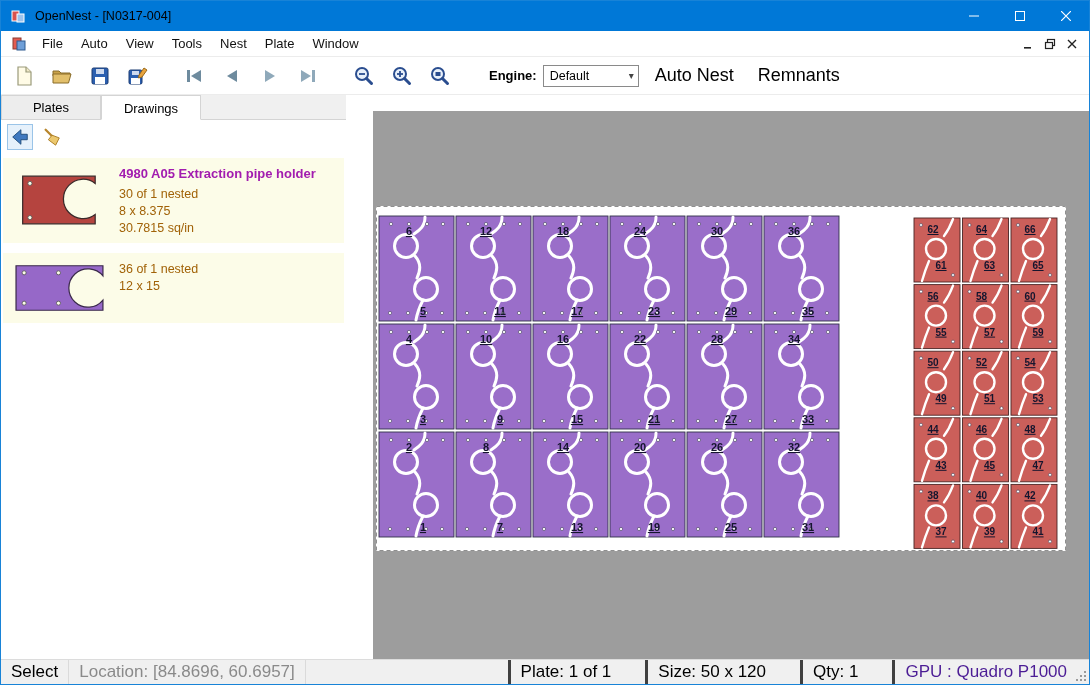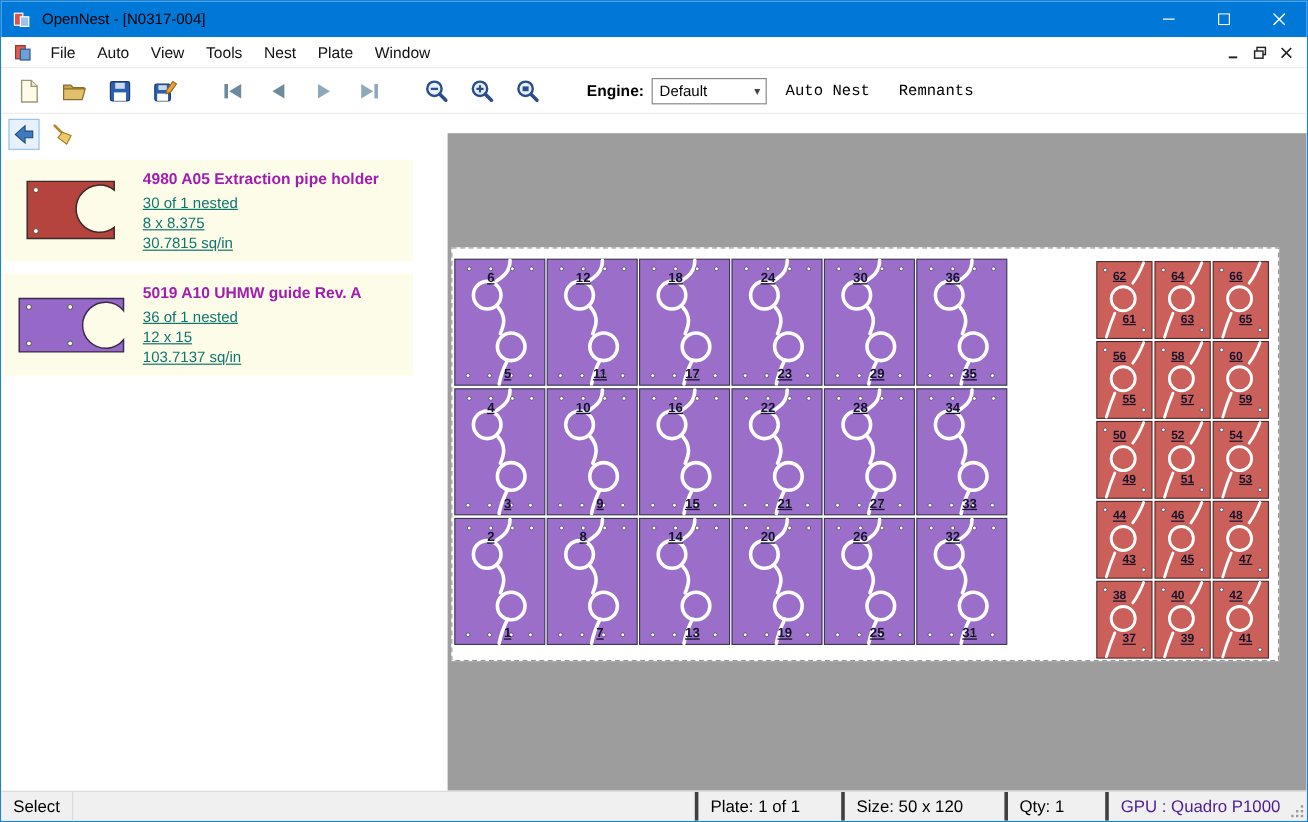--- a/index.html
+++ b/index.html
@@ -29,21 +29,21 @@
   
   .toolbar { height:38px; background:#fff; display:flex; align-items:center;
              padding-left:8px; border-bottom:1px solid #ececec; }
   .tbtn { width:30px; height:30px; border:none; background:transparent; display:flex;
           align-items:center; justify-content:center; margin-right:8px; padding:0; }
   .tb-gap { width:18px; }
   .engine-label { font-size:13px; font-weight:bold; margin:0 6px 0 26px; }
   .combo { width:96px; height:22px; border:1px solid #8a8a8a; background:#fff; display:flex;
            align-items:center; font-size:12.5px; padding-left:6px; }
   .combo .arrow { margin-left:auto; margin-right:4px; font-size:10px; color:#444; }
-  .flat-btn { border:none; background:transparent; font-size:13px; font-family:Liberation Mono, monospace;
+  .flat-btn { border:none; background:transparent; font-size:18px; font-family:Liberation Sans, sans-serif;
               padding:4px 8px; margin-left:8px; }
 
   
   .main { position:absolute; top:94px; left:0; right:0; bottom:25px; display:flex; }
 
   .left-panel { width:345px; background:#fff; display:flex; flex-direction:column; }
   .tabs { height:25px; display:flex; background:#f0f0f0; border-bottom:1px solid #d4d4d4;
           align-items:flex-end; }
   .tab { min-width:100px; text-align:center; font-size:13px; line-height:23px; height:24px;
          background:#ededed; border:1px solid #d4d4d4; border-bottom:none; cursor:default; }
@@ -51,34 +51,34 @@
                 border-bottom:1px solid #fff; }
   .panel-toolbar { height:34px; display:flex; align-items:center; padding-left:6px; gap:6px; }
   .ptbtn { width:26px; height:26px; display:flex; align-items:center; justify-content:center;
            border:1px solid transparent; background:transparent; }
   .ptbtn.framed { border:1px solid #9ac4e8; background:#e6f1fb; }
   .drawings-list { flex:1; overflow:hidden; padding-top:4px; }
   .drawing-item { display:flex; background:#fcfce8; margin:0 2px 10px 2px; padding:6px 6px; }
   .thumb { width:104px; display:flex; align-items:center; justify-content:center; }
   .info  { flex:1; padding:2px 0 0 6px; }
   .d-title { font-size:13px; font-weight:bold; color:#a21caf; margin-bottom:5px; }
-  .d-meta  { font-size:12.5px; color:#0f766e; line-height:17px;text-decoration:underline; }
+  .d-meta  { font-size:12.5px; color:#a16207; line-height:17px; }
 
   .canvas-area { flex:1; background:#fff; position:relative; overflow:hidden; }
   .world { position:absolute; left:27px; top:16px; right:0; bottom:0; background:#9d9d9d; }
   .plate { position:absolute; left:3px; top:95px; width:690px; height:345px; background:#fff; }
 
   .pnum { font:bold 11px "Liberation Sans", sans-serif; fill:#15152e; text-anchor:middle;
           text-decoration:underline; }
   .rnum { font:bold 10px "Liberation Sans", sans-serif; fill:#15152e; text-anchor:middle;
           text-decoration:underline; }
 
   
   .statusbar { position:absolute; left:0; right:0; bottom:0; height:25px; background:#f0f0f0;
-               border-top:1px solid #dcdcdc; display:flex; align-items:stretch; font-size:14px; }
+               border-top:1px solid #dcdcdc; display:flex; align-items:stretch; font-size:17px; }
   .sb-cell { display:flex; align-items:center; padding:0 10px; }
   .sb-sep-r { border-right:1px solid #dadada; }
   .sb-sep-l { border-left:3px solid #404040;margin-left:24px; }
   .sb-muted { color:#8a8a8a; }
   .sb-spacer { flex:1; }
   .grip { width:12px; position:relative; }
   .grip span { position:absolute; right:3px; bottom:3px; width:2px; height:2px; background:#9a9a9a;
                box-shadow:-4px 0 0 #9a9a9a, 0 -4px 0 #9a9a9a, -8px 0 0 #9a9a9a,
                           -4px -4px 0 #9a9a9a, 0 -8px 0 #9a9a9a; }
 </style>
@@ -223,20 +223,24 @@
       <span>Default</span>
       <span class="arrow">▾</span>
     </div>
     <button class="flat-btn">Auto Nest</button>
     <button class="flat-btn">Remnants</button>
   </div>
 
   <div class="main">
 
     <div class="left-panel">
+      <div class="tabs">
+        <div class="tab">Plates</div>
+        <div class="tab active">Drawings</div>
+      </div>
       <div class="panel-toolbar">
         <button class="ptbtn framed">
           <svg width="20" height="20" viewBox="0 0 22 22">
             <polygon points="12,3 12,8 19,8 19,14 12,14 12,19 3,11" fill="#3f79c0" stroke="#1c4a78" stroke-width="1"></polygon>
           </svg>
         </button>
         <button class="ptbtn">
           <svg width="20" height="20" viewBox="0 0 22 22">
             <line x1="4" y1="3" x2="12" y2="11" stroke="#b8862d" stroke-width="2.5" stroke-linecap="round"></line>
             <polygon points="11,9 19,12 15,20 7,14" fill="#ecc86e" stroke="#a8791f" stroke-width="1"></polygon>
@@ -266,24 +270,22 @@
           <div class="thumb">
             <svg width="96" height="58" viewBox="0 0 95 56">
               <path d="M3,6 H89 V16 A19,19 0 1 0 89,40 V50 H3 Z" stroke="#3a2a4a" stroke-width="1.2" fill="#9668c8"></path>
               <circle cx="11" cy="13" r="2" fill="#fcfce8" stroke="#555" stroke-width="0.8"></circle>
               <circle cx="11" cy="43" r="2" fill="#fcfce8" stroke="#555" stroke-width="0.8"></circle>
               <circle cx="45" cy="13" r="2" fill="#fcfce8" stroke="#555" stroke-width="0.8"></circle>
               <circle cx="45" cy="43" r="2" fill="#fcfce8" stroke="#555" stroke-width="0.8"></circle>
             </svg>
           </div>
           <div class="info">
-            <div class="d-title">5019 A10 UHMW guide Rev. A</div>
             <div class="d-meta">36 of 1 nested</div>
             <div class="d-meta">12 x 15</div>
-            <div class="d-meta">103.7137 sq/in</div>
           </div>
         </div>
 
       </div>
     </div>
 
     <div class="canvas-area">
       <div class="world">
         <div class="plate">
           <svg id="plate-svg" width="690" height="345" viewBox="0 0 690 345">
@@ -763,20 +765,21 @@
                 <text x="27" y="51" class="rnum">41</text>
               </g>
             </svg>
         </div>
       </div>
     </div>
   </div>
 
   <div class="statusbar">
     <div class="sb-cell sb-sep-r">Select</div>
+    <div class="sb-cell sb-sep-r sb-muted">Location: [84.8696, 60.6957]</div>
     <div class="sb-spacer"></div>
     <div class="sb-cell sb-sep-l">Plate: 1 of 1</div>
     <div class="sb-cell sb-sep-l">Size: 50 x 120</div>
     <div class="sb-cell sb-sep-l">Qty: 1</div>
     <div class="sb-cell sb-sep-l" style="color: #4c1d95;">GPU : Quadro P1000</div>
     <div class="grip">
         <span></span>
       </div>
   </div>
 

